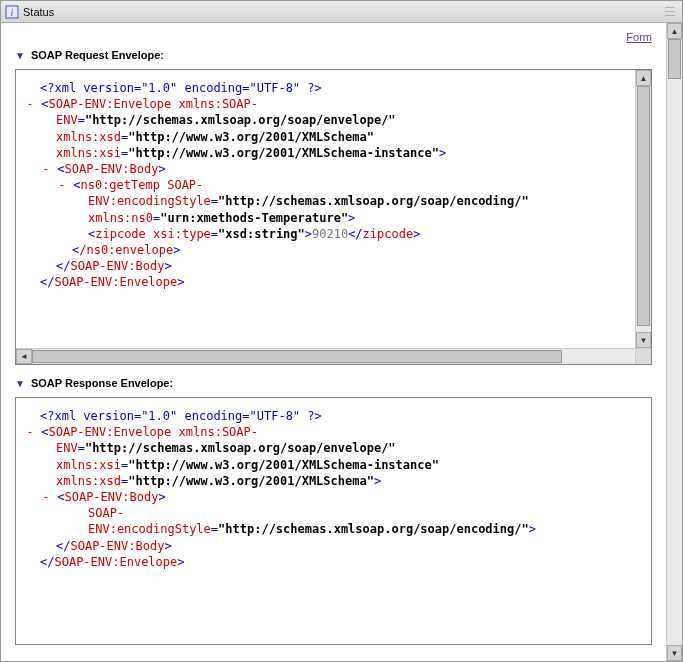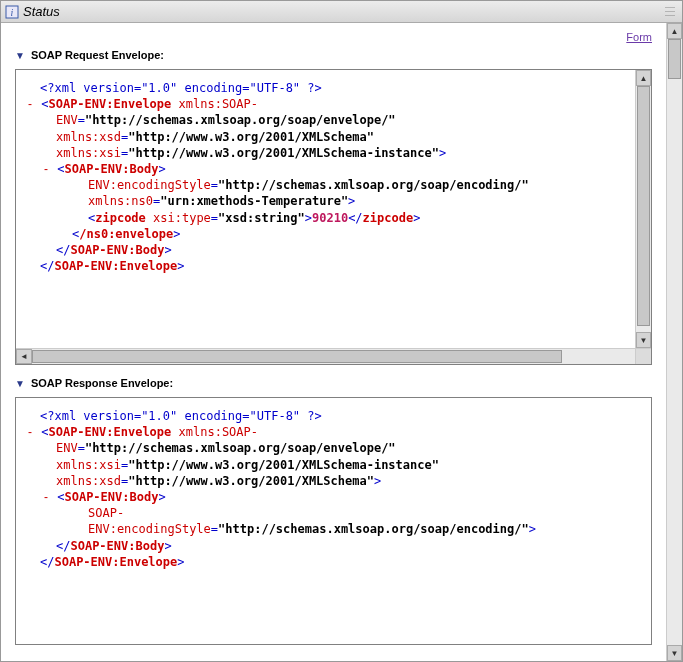--- a/index.html
+++ b/index.html
@@ -1,19 +1,19 @@
 <!DOCTYPE html>
 <html><head>
 <meta charset="utf-8">
 <style>
 * { box-sizing: border-box; margin: 0; padding: 0; }
 body { font-family: Tahoma, Arial, sans-serif; font-size: 11px; background: #fff; width: 683px; height: 662px; overflow: hidden; border: 1px solid #999; }
 .titlebar { background: linear-gradient(to bottom, #ececec, #d6d6d6); border-bottom: 1px solid #aaa; height: 22px; display: flex; align-items: center; padding: 0 4px; }
 .titlebar .info-icon { width: 14px; height: 14px; margin-right: 4px; display:inline-flex; align-items:center; justify-content:center; }
-.titlebar .title { font-size: 13px; color: #000; font-style: italic; }
+.titlebar .title { font-size: 11px; color: #000; }
 .titlebar .spacer { flex: 1; }
 .titlebar .burger { display: flex; flex-direction: column; gap: 2px; padding: 3px; opacity: 0.5; }
 .titlebar .burger span { width: 10px; height: 2px; border-top: 1px solid #888; display: block; }
 .content-wrap { position: relative; height: calc(100% - 22px); background: #fff; }
 .vscroll { position: absolute; right: 0; top: 0; bottom: 0; width: 16px; background: #eaeaea; border-left: 1px solid #ccc; display:flex; flex-direction:column; }
 .vscroll .arrow { height: 16px; background: #d4d4d4; border: 1px solid #aaa; display:flex; align-items:center; justify-content:center; font-size:8px; color:#333; }
 .vscroll .track { flex: 1; background: #eaeaea; position: relative; }
 .vscroll .thumb { position: absolute; left: 1px; right: 1px; top: 0; height: 40px; background: #c8c8c8; border: 1px solid #999; }
 .content { position: absolute; left: 0; right: 16px; top: 0; bottom: 0; padding: 8px 14px 0 14px; overflow: hidden; }
 .form-link { text-align: right; margin-bottom: 4px; }
@@ -28,24 +28,24 @@
 .xml-panel .corner { position:absolute; right:0; bottom:0; width:16px; height:16px; background:#dcdcdc; border-left:1px solid #ccc; border-top:1px solid #ccc; }
 .xml-panel .arrow { background: #d4d4d4; border: 1px solid #aaa; display:flex; align-items:center; justify-content:center; font-size:8px; color:#333; }
 .xml-panel .vscrollp .arrow { height:16px; }
 .xml-panel .vscrollp .track { flex:1; background:#eaeaea; position:relative; }
 .xml-panel .vscrollp .thumb { position:absolute; left:1px; right:1px; top:0; height:100px; background:#c8c8c8; border:1px solid #999; }
 .xml-panel .hscrollp .arrow { width:16px; }
 .xml-panel .hscrollp .track { flex:1; background:#eaeaea; position:relative; }
 .xml-panel .hscrollp .thumb { position:absolute; top:1px; bottom:1px; left:0; width:200px; background:#c8c8c8; border:1px solid #999; }
 .ln { white-space: nowrap; }
 .pi { color: #0000cc; }
-.tag { color: #cc0000; font-weight: bold; }
+.tag { color: #cc0000; }
 .attr { color: #cc0000; }
 .quoted { color: #000; font-weight: bold; }
-.text { color: #be185d; font-weight: bold; }
+.text { color: #737373; font-weight: normal; }
 .punct { color: #0000cc; }
 .collapse { color: #cc0000; font-weight: normal; font-family: Verdana, sans-serif; margin-right: 2px; }.i1{padding-left:16px}.i2{padding-left:32px}.i3{padding-left:48px}.i4{padding-left:64px}
 .neg{margin-left:-12px}
 </style>
 </head>
 <body>
 
 <div class="titlebar">
   <span class="info-icon">
     <svg width="14" height="14" viewBox="0 0 14 14">
@@ -75,20 +75,21 @@
     </div>
 
     <div class="xml-panel panel1">
       <div class="inner">
         <div class="ln i1"><span class="pi">&lt;?xml version="1.0" encoding="UTF-8" ?&gt;</span></div>
         <div class="ln i1"><span class="collapse neg">-</span> <span class="punct">&lt;</span><span class="tag">SOAP-ENV:Envelope</span> <span class="attr">xmlns:SOAP-</span></div>
         <div class="ln i2"><span class="attr">ENV</span><span class="punct">=</span><span class="quoted">"http://schemas.xmlsoap.org/soap/envelope/"</span></div>
         <div class="ln i2"><span class="attr">xmlns:xsd</span><span class="punct">=</span><span class="quoted">"http://www.w3.org/2001/XMLSchema"</span></div>
         <div class="ln i2"><span class="attr">xmlns:xsi</span><span class="punct">=</span><span class="quoted">"http://www.w3.org/2001/XMLSchema-instance"</span><span class="punct">&gt;</span></div>
         <div class="ln i2"><span class="collapse neg">-</span> <span class="punct">&lt;</span><span class="tag">SOAP-ENV:Body</span><span class="punct">&gt;</span></div>
+        <div class="ln i3"><span class="collapse neg">-</span> <span class="punct">&lt;</span><span class="tag">ns0:getTemp</span> <span class="attr">SOAP-</span></div>
         <div class="ln i4"><span class="attr">ENV:encodingStyle</span><span class="punct">=</span><span class="quoted">"http://schemas.xmlsoap.org/soap/encoding/"</span></div>
         <div class="ln i4"><span class="attr">xmlns:ns0</span><span class="punct">=</span><span class="quoted">"urn:xmethods-Temperature"</span><span class="punct">&gt;</span></div>
         <div class="ln i4"><span class="punct">&lt;</span><span class="tag">zipcode</span> <span class="attr">xsi:type</span><span class="punct">=</span><span class="quoted">"xsd:string"</span><span class="punct">&gt;</span><span class="text">90210</span><span class="punct">&lt;/</span><span class="tag">zipcode</span><span class="punct">&gt;</span></div>
         <div class="ln i3"><span class="punct">&lt;</span><span class="tag">/ns0:envelope</span><span class="punct">&gt;</span></div>
         <div class="ln i2"><span class="punct">&lt;/</span><span class="tag">SOAP-ENV:Body</span><span class="punct">&gt;</span></div>
         <div class="ln i1"><span class="punct">&lt;/</span><span class="tag">SOAP-ENV:Envelope</span><span class="punct">&gt;</span></div>
       </div>
       <div class="vscrollp">
           <div class="arrow">▲</div>
           <div class="track">

